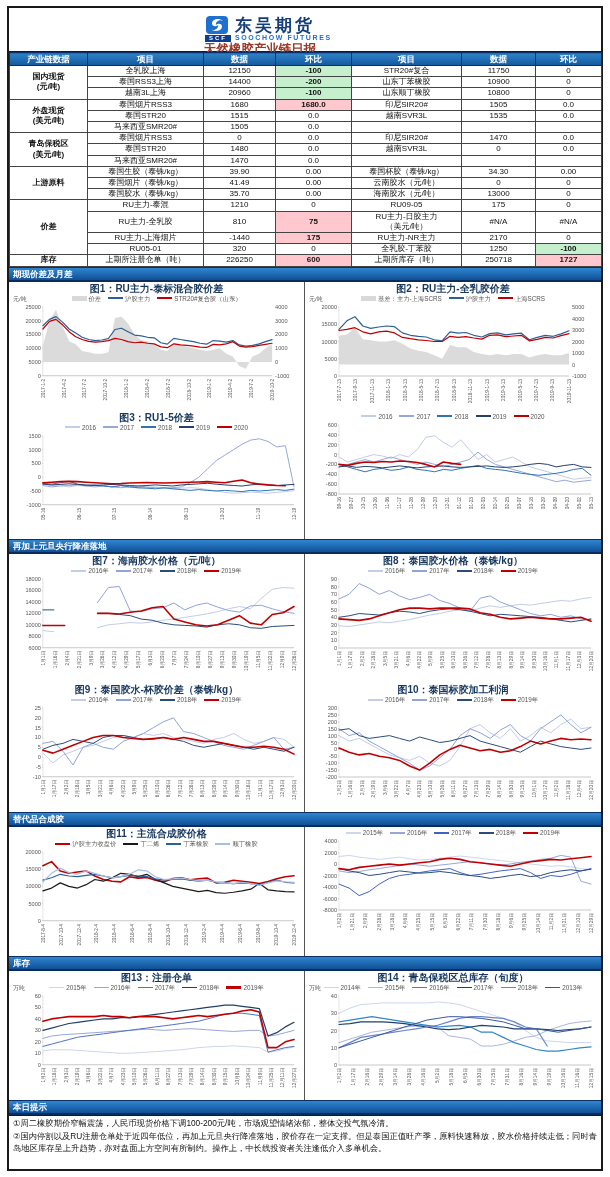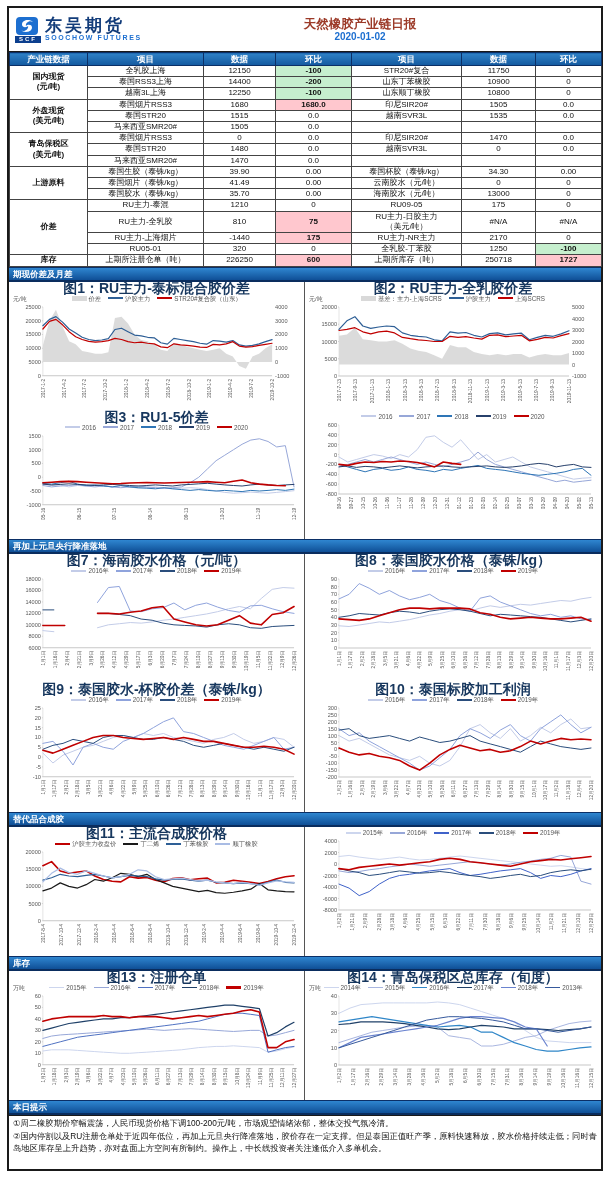--- a/index.html
+++ b/index.html
@@ -1,21 +1,21 @@
 <!DOCTYPE html>
 <html><head>
 <meta charset="utf-8">
 <style>
   html,body{margin:0;padding:0;background:#fff;}
   body{width:610px;font-family:"Liberation Sans","DejaVu Sans",sans-serif;-webkit-font-smoothing:antialiased;}
   .page{width:610px;height:1177px;box-sizing:border-box;padding:6px 7px;background:#fff;overflow:hidden;}
   .frame{border:2px solid #1a1a1a;box-sizing:border-box;height:100%;display:flex;flex-direction:column;}
 
   
-  .hdr{display:flex;align-items:center;height:44px;border-bottom:1px solid #1a1a1a;padding:0 6px;box-sizing:border-box;}
+  .hdr{display:flex;align-items:center;height:44px;border-bottom:1px solid #1a1a1a;padding:8px 6px;box-sizing:border-box;flex-direction:column;}
   .logo{display:flex;align-items:center;gap:4px;width:200px;}
   .logo-mark{width:26px;text-align:center;}
   .logo-mark svg{display:block;}
   .scf{background:#0c3f8e;color:#fff;font-size:6px;font-weight:bold;letter-spacing:2px;line-height:7px;margin-top:1px;}
   .logo-cn{font-size:17px;font-weight:bold;color:#123c7a;letter-spacing:3px;line-height:17px;font-family:"Liberation Serif","DejaVu Serif",serif;}
   .logo-en{font-size:7px;color:#1d6fd0;font-weight:bold;letter-spacing:1.6px;line-height:8px;}
   .titlebox{flex:1;text-align:center;padding-right:90px;}
   .rpt-title{font-size:12.5px;font-weight:bold;color:#9c3a28;line-height:14px;}
   .rpt-date{font-size:10px;font-weight:bold;color:#1d6fd0;line-height:12px;}
 
@@ -29,21 +29,21 @@
   td.hl-r{background:#ffc7ce;color:#c00000;font-weight:bold;margin-left:18px;}
   tr.gsep td{border-top:1.2px solid #222;}
 
   
   .sbar{background:linear-gradient(#2f86d0,#0f4f96);border-top:1px solid #0b2f66;border-bottom:2px solid #0a2d5e;color:#fff;font-size:8.5px;font-weight:bold;padding:1px 4px;line-height:10px;}
 
   
   .cgrid{display:grid;grid-template-columns:1fr 1fr;}
   .ccell{border-right:0.75px solid #555;padding:1px 2px 0 2px;box-sizing:border-box;position:relative;}
   .ccell:nth-child(2n){border-right:none;}
-  .ctitle{text-align:center;font-size:14px;font-weight:bold;color:#17375e;line-height:11px;}
+  .ctitle{text-align:center;font-size:10px;font-weight:bold;color:#17375e;line-height:11px;}
   .clegend{display:flex;flex-wrap:wrap;justify-content:center;column-gap:7px;row-gap:0;line-height:9px;}
   .litem{display:flex;align-items:center;gap:2px;font-size:6.3px;color:#555;}
   .lsw{width:15px;display:inline-block;}
   .cunit{position:absolute;font-size:6px;color:#555;}
 
   
   .tips-body{border-top:1px solid #1a1a1a;padding:2px 4px;font-size:8.3px;line-height:11.5px;color:#111;flex:1;}
   .tips-body p{margin:0 0 2px 0;text-align:justify;}
 </style>
 </head>
@@ -107,21 +107,21 @@
           <tr>
             <td>泰国RSS3上海</td>
             <td>14400</td>
             <td class="hl-g">-200</td>
             <td class="mid">山东丁苯橡胶</td>
             <td>10900</td>
             <td>0</td>
           </tr>
           <tr>
             <td>越南3L上海</td>
-            <td>12250</td>
+            <td>20960</td>
             <td class="hl-g">-100</td>
             <td class="mid">山东顺丁橡胶</td>
             <td>10800</td>
             <td>0</td>
           </tr>
           <tr class="gsep">
             <td class="grp" rowspan="3">外盘现货
 (美元/吨)</td>
             <td>泰国烟片RSS3</td>
             <td>1680</td>

